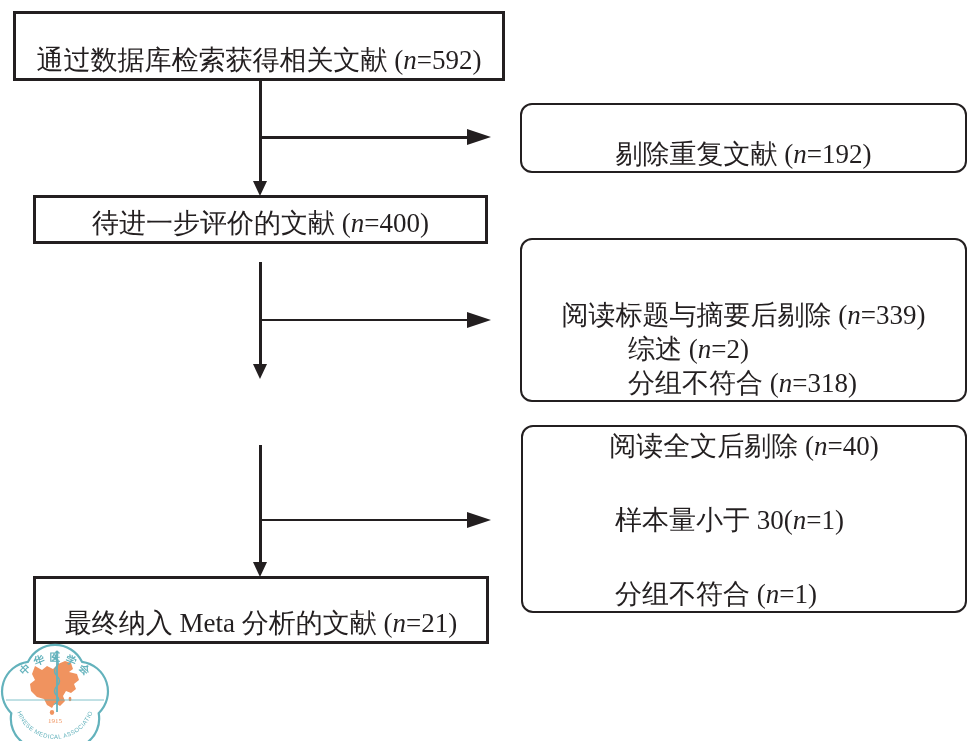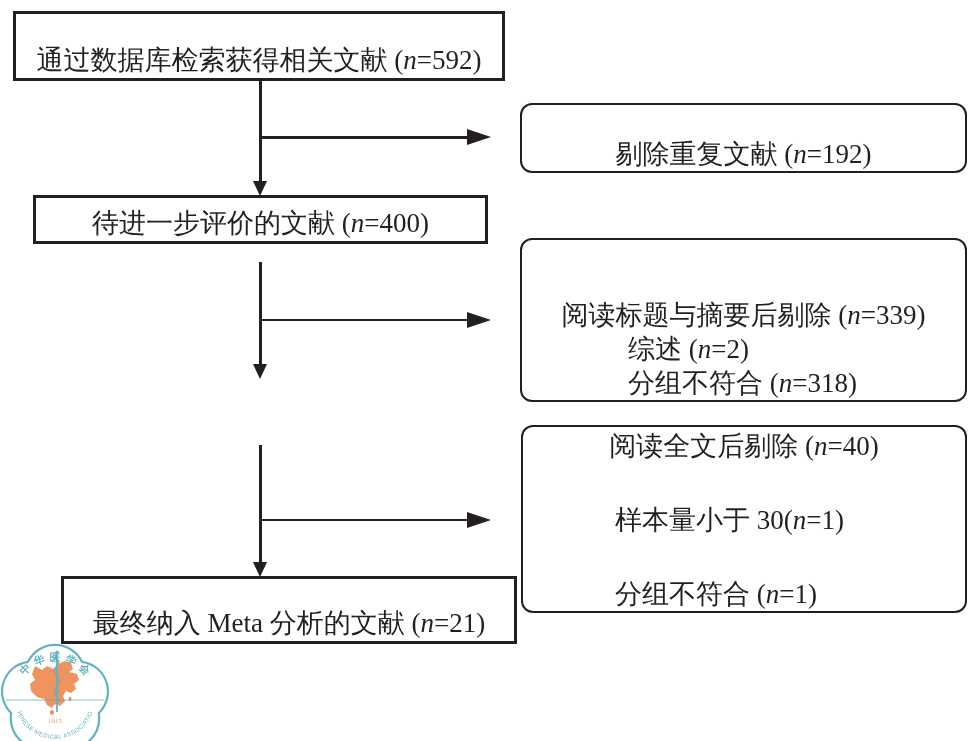--- a/index.html
+++ b/index.html
@@ -33,21 +33,21 @@
   #box-r2 .line.indent{padding-left:106px;}
   #box-r3 .line.indent{padding-left:92px;}
   .line i{font-style:italic;}
 
   #box-l1{left:13px;top:11px;width:492px;height:70px;}
   #box-r1{left:520px;top:103px;width:447px;height:70px;}
   #box-l2{left:33px;top:195px;width:455px;height:49px;}
   #box-r2{left:520px;top:238px;width:447px;height:164px;}
   #box-l3{left:33px;top:378px;width:455px;height:67px;}
   #box-r3{left:521px;top:425px;width:446px;height:188px;gap:40px;}
-  #box-l4{left:33px;top:576px;width:456px;height:68px;margin-left:28px;}
+  #box-l4{left:33px;top:576px;width:456px;height:68px;}
 
   .vline{position:absolute;left:259px;width:3px;background:var(--ink);}
   #vline-1{top:81px;height:101px;}
   #vline-2{top:262px;height:103px;}
   #vline-3{top:445px;height:118px;}
   .ah-down{
     position:absolute;width:0;height:0;
     border-left:7px solid transparent;border-right:7px solid transparent;
     border-top:15px solid var(--ink);
   }

